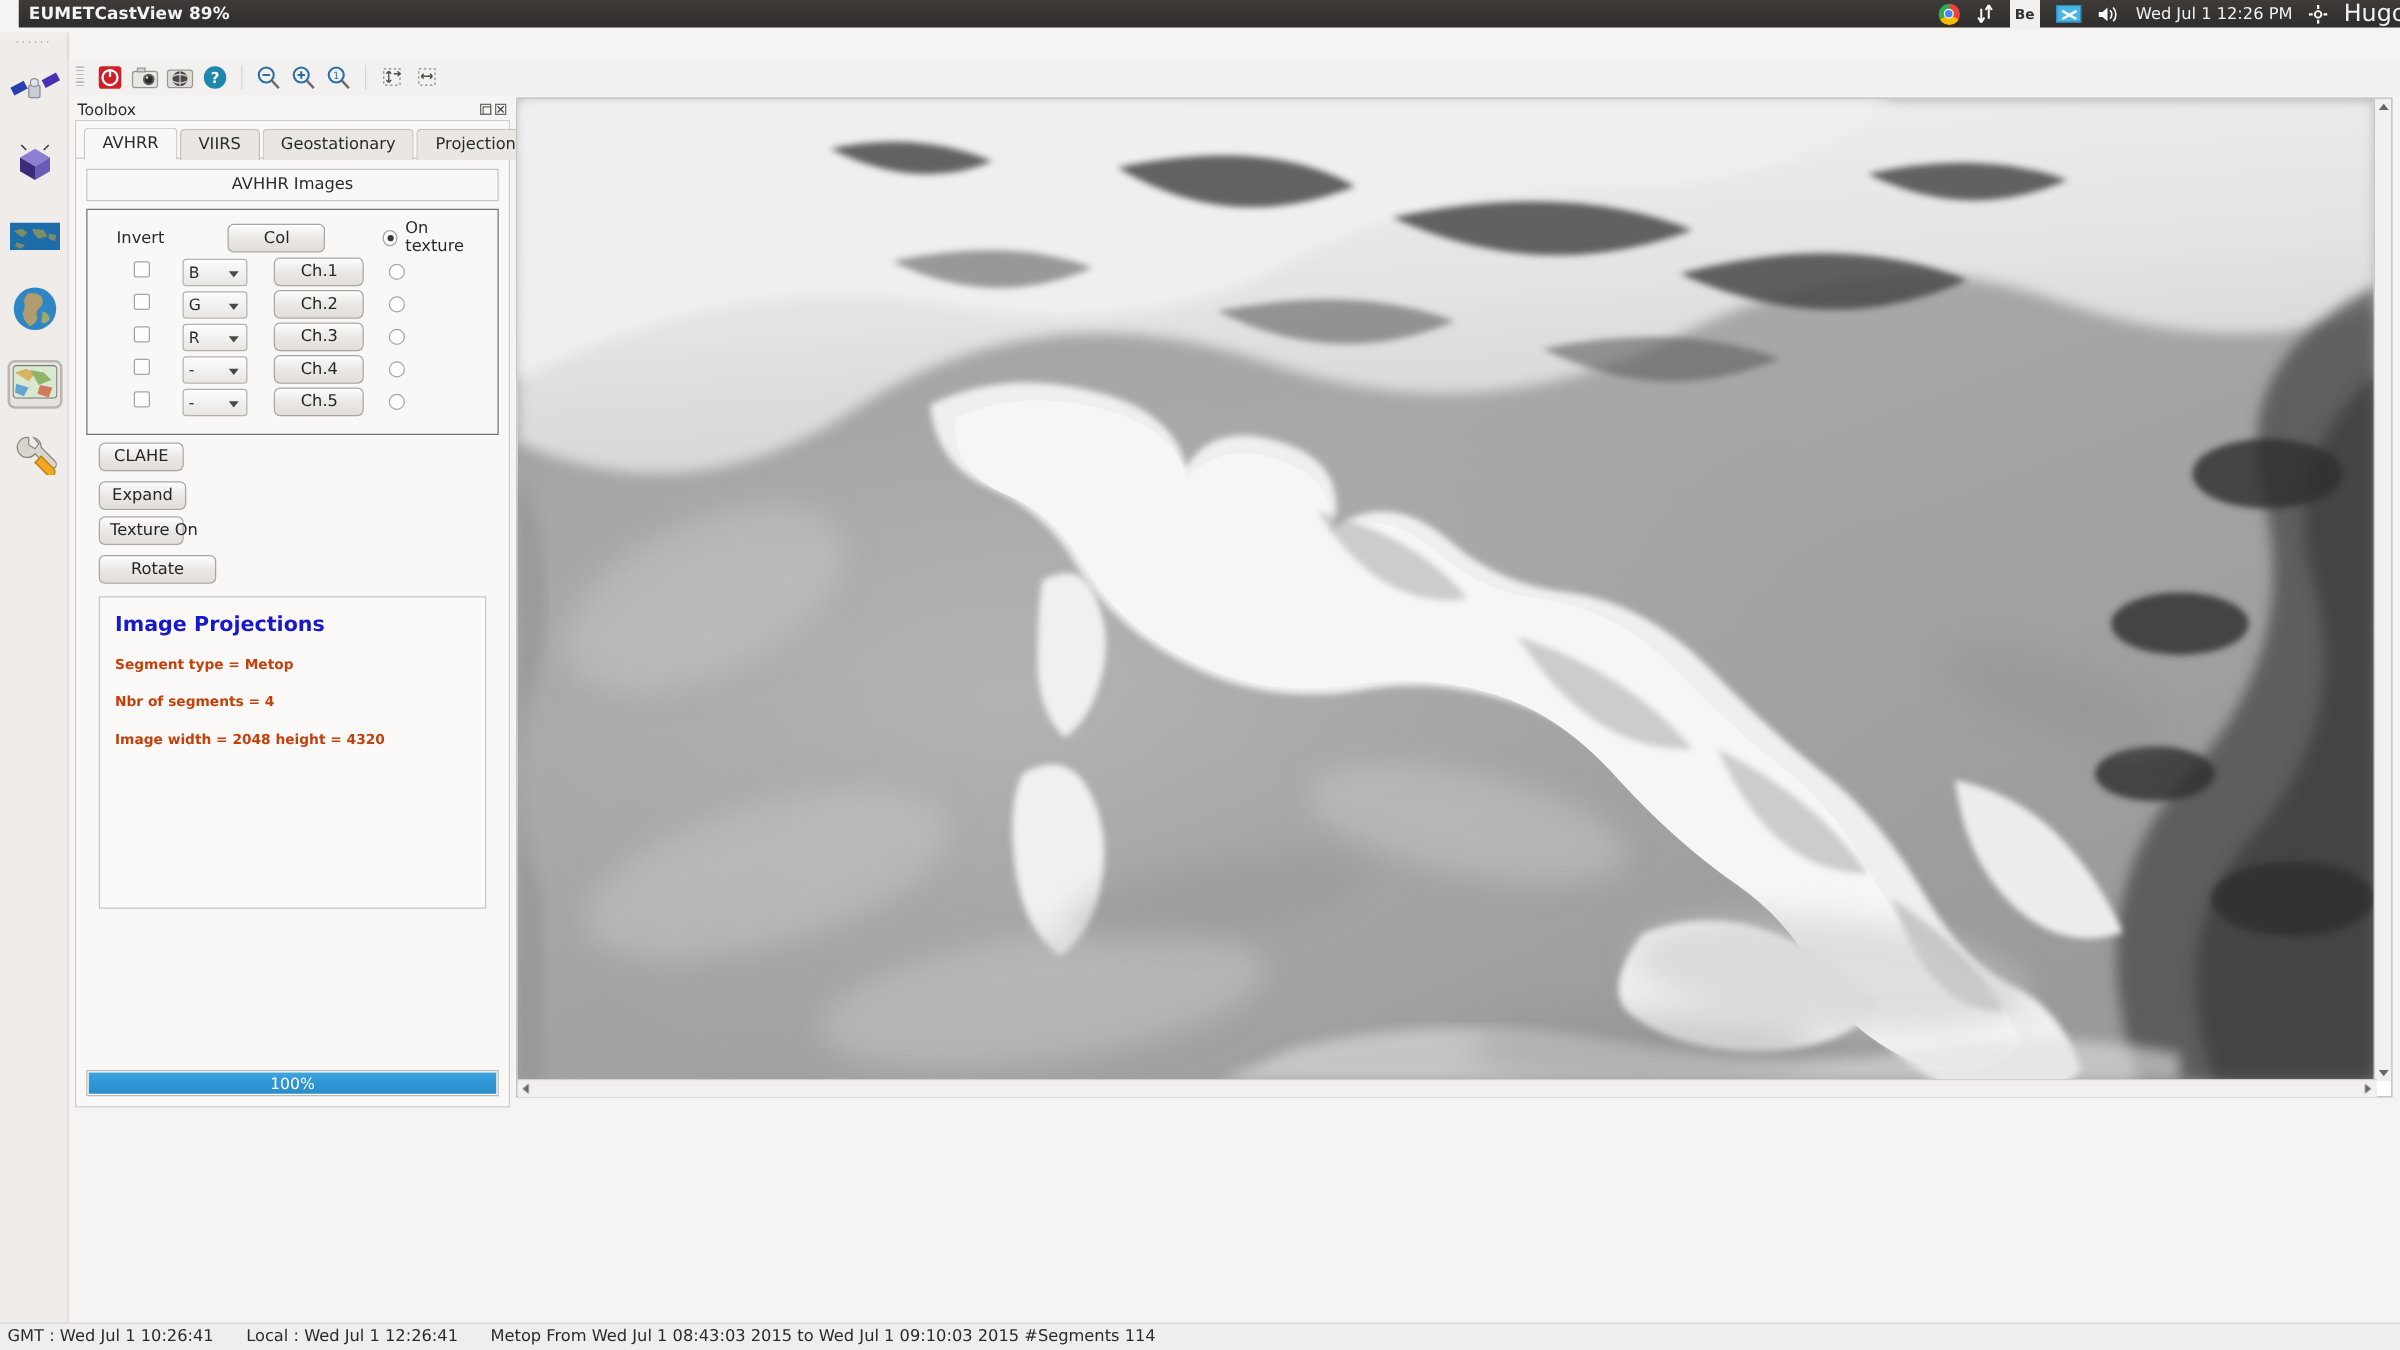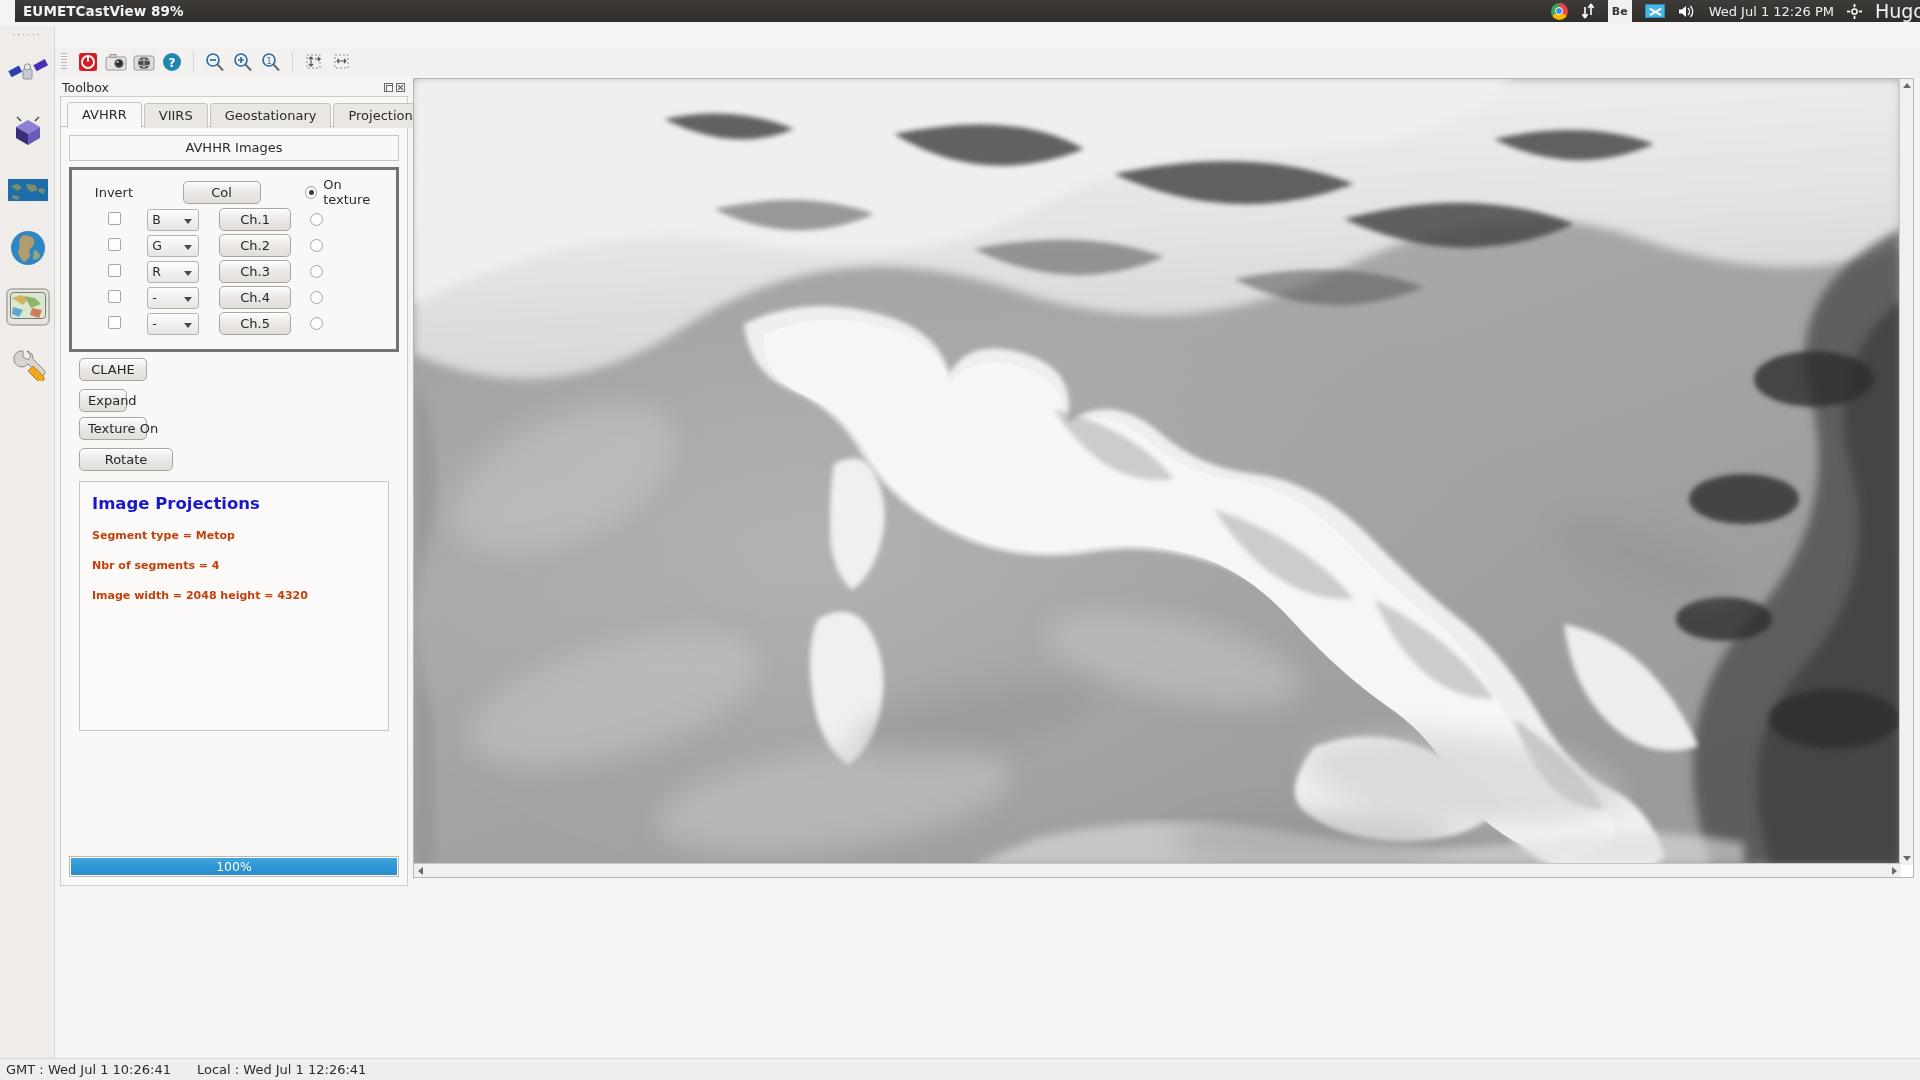--- a/index.html
+++ b/index.html
@@ -88,21 +88,21 @@
     padding: 4px 14px 5px 14px; font-size: 13px;
     border: 1px solid #c6c2be; border-bottom: none;
     border-radius: 4px 4px 0 0; background: #eae7e3; color:#2b2b2b;
     margin-right: 2px; position: relative; top: 2px;
   }
   .tab.active { background: #faf8f6; border-bottom: 1px solid #faf8f6; font-weight: normal; }
 
   .tab-content { padding: 8px 8px 0 8px; }
 
   .groupbox {
-    border: 3px solid #737373; margin-top: 6px; position: relative; background:#faf8f6;
+    border: 1px solid #737373; margin-top: 6px; position: relative; background:#faf8f6;
   }
   .group-header {
     text-align:center; font-size:13px; padding:4px 0 5px 0;
     border:1px solid #c9c5c1; background:#faf8f6; margin-bottom: 6px;
   }
   .ch-table { padding: 8px 10px 12px 10px; }
   .ch-row { display:flex; align-items:center; height: 25px; margin-bottom: 1px; }
   .ch-row.header-row { height: 28px; }
   .col-invert { width: 70px; text-align:center; font-size:13px;}
   .col-combo  { width: 66px; display:flex; justify-content:flex-start; }
@@ -491,21 +491,21 @@
                   <span class="radio"></span>
                 </div>
             </div>
 
           </div>
         </div>
 
         <div class="action-rows">
           <div class="action-row">
             <span class="btn" style="width:68px;">CLAHE</span>
-            <span class="btn" style="width:48px;">Expand</span>
+            <span class="btn" style="width:70px;">Expand</span>
           </div>
           <div class="action-row">
             <span class="btn" style="width:68px;">Texture On</span>
             <span class="btn" style="width:94px;">Rotate</span>
           </div>
         </div>
 
         <div class="infobox">
           <div class="info-title">Image Projections</div>
           <div class="info-line">Segment type = Metop</div>
@@ -619,13 +619,14 @@
     <div class="hscroll">
       <span class="scroll-arrow hs-lf"></span>
       <span class="scroll-arrow hs-rt"></span>
     </div>
   </div>
 </div>
 
 <div class="statusbar">
   <span class="status-seg">GMT : Wed Jul  1 10:26:41</span>
   <span class="status-seg" style="padding-left:26px;">Local : Wed Jul  1 12:26:41</span>
+  <span class="status-seg" style="padding-left:26px;">Metop From Wed Jul 1 08:43:03 2015 to Wed Jul 1 09:10:03 2015  #Segments 114</span>
 </div>
 
 </body></html>

